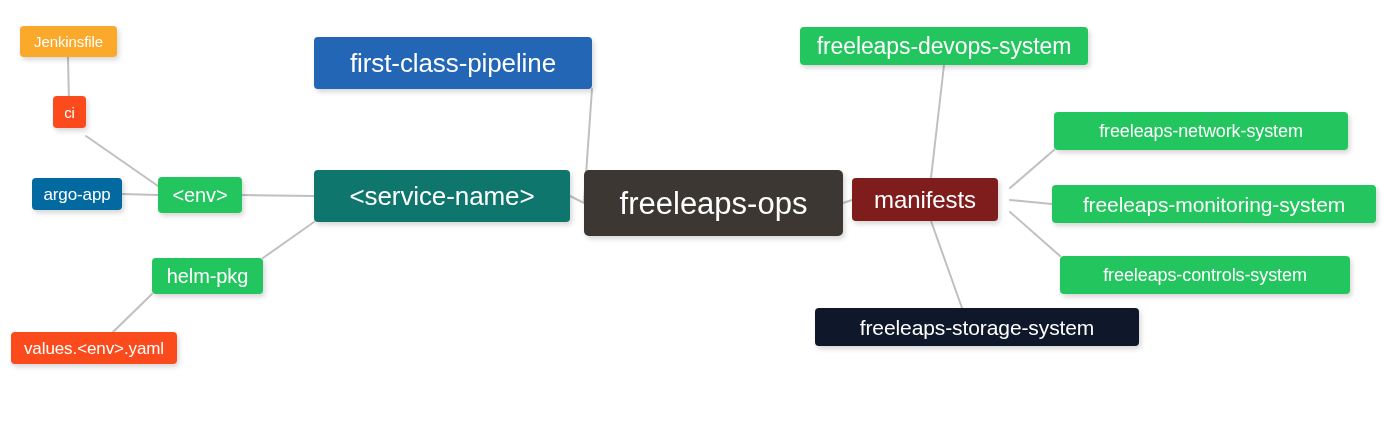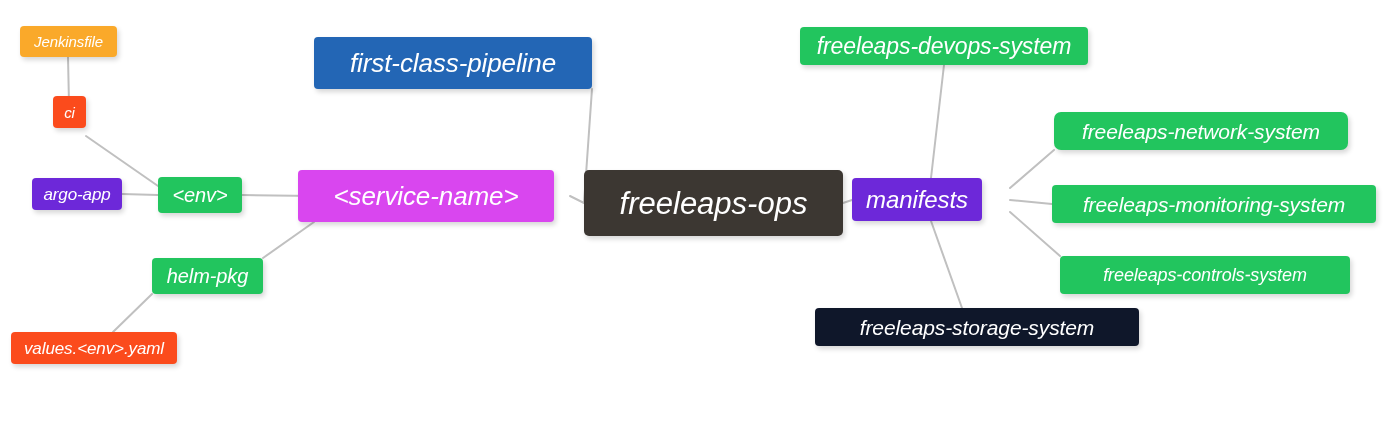--- a/index.html
+++ b/index.html
@@ -34,21 +34,20 @@
     align-items: center;
     justify-content: center;
     color: #ffffff;
     border-radius: 4px;
     white-space: nowrap;
     letter-spacing: -0.1px;
     box-shadow: 2px 3px 5px rgba(0,0,0,0.16);
     line-height: 1;
     padding: 0 9px;
     user-select: none;
-    font-style: italic;
   }
   .node.lvl-root {
     border-radius: 5px;
     letter-spacing: 0px;
   }
 </style>
 </head>
 <body>
 
 <div id="canvas">
@@ -63,28 +62,28 @@
       <line x1="69" y1="104" x2="68" y2="57" stroke="#c0c0c0" stroke-width="2" stroke-linecap="round"></line>
       <line x1="152" y1="294" x2="113" y2="332" stroke="#c0c0c0" stroke-width="2" stroke-linecap="round"></line>
       <line x1="931" y1="178" x2="944" y2="65" stroke="#c0c0c0" stroke-width="2" stroke-linecap="round"></line>
       <line x1="1010" y1="188" x2="1054" y2="150" stroke="#c0c0c0" stroke-width="2" stroke-linecap="round"></line>
       <line x1="1010" y1="200" x2="1052" y2="204" stroke="#c0c0c0" stroke-width="2" stroke-linecap="round"></line>
       <line x1="1010" y1="212" x2="1060" y2="256" stroke="#c0c0c0" stroke-width="2" stroke-linecap="round"></line>
       <line x1="931" y1="221" x2="962" y2="308" stroke="#c0c0c0" stroke-width="2" stroke-linecap="round"></line>
     </svg>
   <div id="node-layer">
       <div class="node lvl-root" style="left: 584px; top: 170px; width: 259px; height: 66px; background: rgb(60, 55, 50); font-size: 31px; color: rgb(255, 255, 255);">freeleaps-ops</div>
-      <div class="node lvl-branch" style="left: 298px; top: 170px; width: 256px; height: 52px; background: #d946ef; font-size: 26px; color: rgb(255, 255, 255);">&lt;service-name&gt;</div>
+      <div class="node lvl-branch" style="left: 314px; top: 170px; width: 256px; height: 52px; background: #0f766e; font-size: 26px; color: rgb(255, 255, 255);">&lt;service-name&gt;</div>
       <div class="node lvl-branch" style="left: 314px; top: 37px; width: 278px; height: 52px; background: rgb(35, 102, 181); font-size: 26px; color: rgb(255, 255, 255);">first-class-pipeline</div>
-      <div class="node lvl-branch" style="left: 852px; top: 178px; width: 130px; height: 43px; background: #6d28d9; font-size: 24px; color: rgb(255, 255, 255);">manifests</div>
+      <div class="node lvl-branch" style="left: 852px; top: 178px; width: 146px; height: 43px; background: #7f1d1d; font-size: 24px; color: rgb(255, 255, 255);">manifests</div>
       <div class="node lvl-sub" style="left: 158px; top: 177px; width: 84px; height: 36px; background: rgb(34, 197, 94); font-size: 20px; color: rgb(255, 255, 255);">&lt;env&gt;</div>
       <div class="node lvl-sub" style="left: 152px; top: 258px; width: 111px; height: 36px; background: rgb(34, 197, 94); font-size: 20px; color: rgb(255, 255, 255);">helm-pkg</div>
       <div class="node lvl-leaf" style="left: 53px; top: 96px; width: 33px; height: 32px; background: rgb(251, 75, 28); font-size: 15px; color: rgb(255, 255, 255);">ci</div>
-      <div class="node lvl-leaf" style="left: 32px; top: 178px; width: 90px; height: 32px; background: #6d28d9; font-size: 17px; color: rgb(255, 255, 255);">argo-app</div>
+      <div class="node lvl-leaf" style="left: 32px; top: 178px; width: 90px; height: 32px; background: #0369a1; font-size: 17px; color: rgb(255, 255, 255);">argo-app</div>
       <div class="node lvl-leaf" style="left: 11px; top: 332px; width: 166px; height: 32px; background: rgb(251, 75, 28); font-size: 17px; color: rgb(255, 255, 255);">values.&lt;env&gt;.yaml</div>
       <div class="node lvl-leaf" style="left: 20px; top: 26px; width: 97px; height: 31px; background: rgb(250, 169, 42); font-size: 15px; color: rgb(255, 255, 255);">Jenkinsfile</div>
       <div class="node lvl-sub" style="left: 800px; top: 27px; width: 288px; height: 38px; background: rgb(34, 197, 94); font-size: 23px; color: rgb(255, 255, 255);">freeleaps-devops-system</div>
-      <div class="node lvl-sub" style="left: 1054px; top: 112px; width: 294px; height: 38px; background: rgb(34, 197, 94); font-size: 21px; color: rgb(255, 255, 255); border-radius: 7px;">freeleaps-network-system</div>
+      <div class="node lvl-sub" style="left: 1054px; top: 112px; width: 294px; height: 38px; background: rgb(34, 197, 94); font-size: 18px; color: rgb(255, 255, 255);">freeleaps-network-system</div>
       <div class="node lvl-sub" style="left: 1052px; top: 185px; width: 324px; height: 38px; background: rgb(34, 197, 94); font-size: 21px; color: rgb(255, 255, 255);">freeleaps-monitoring-system</div>
       <div class="node lvl-sub" style="left: 1060px; top: 256px; width: 290px; height: 38px; background: rgb(34, 197, 94); font-size: 18px; color: rgb(255, 255, 255);">freeleaps-controls-system</div>
       <div class="node lvl-sub" style="left: 815px; top: 308px; width: 324px; height: 38px; background: #0f172a; font-size: 21px; color: rgb(255, 255, 255);">freeleaps-storage-system</div>
     </div>
 </div>
 
 </body></html>

